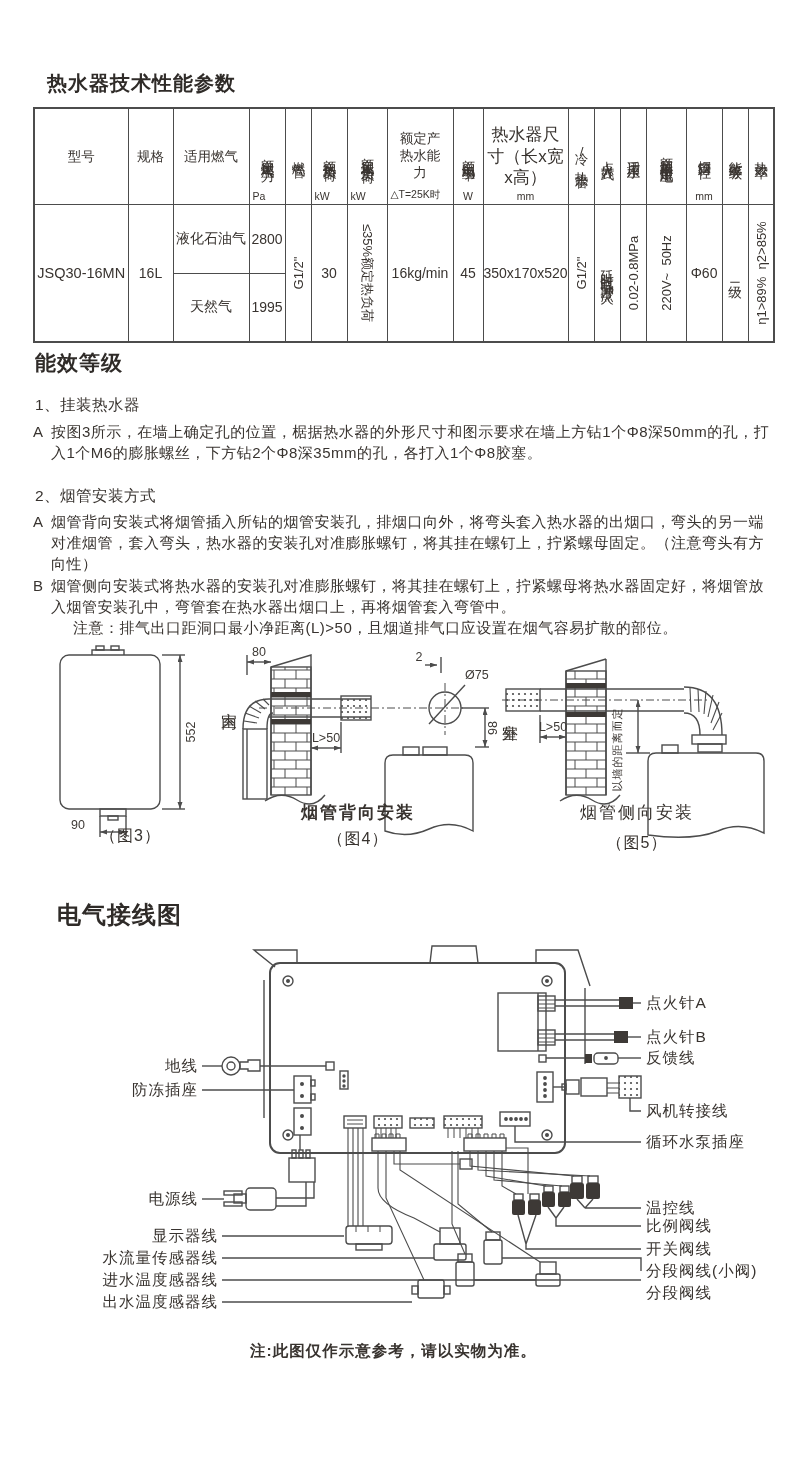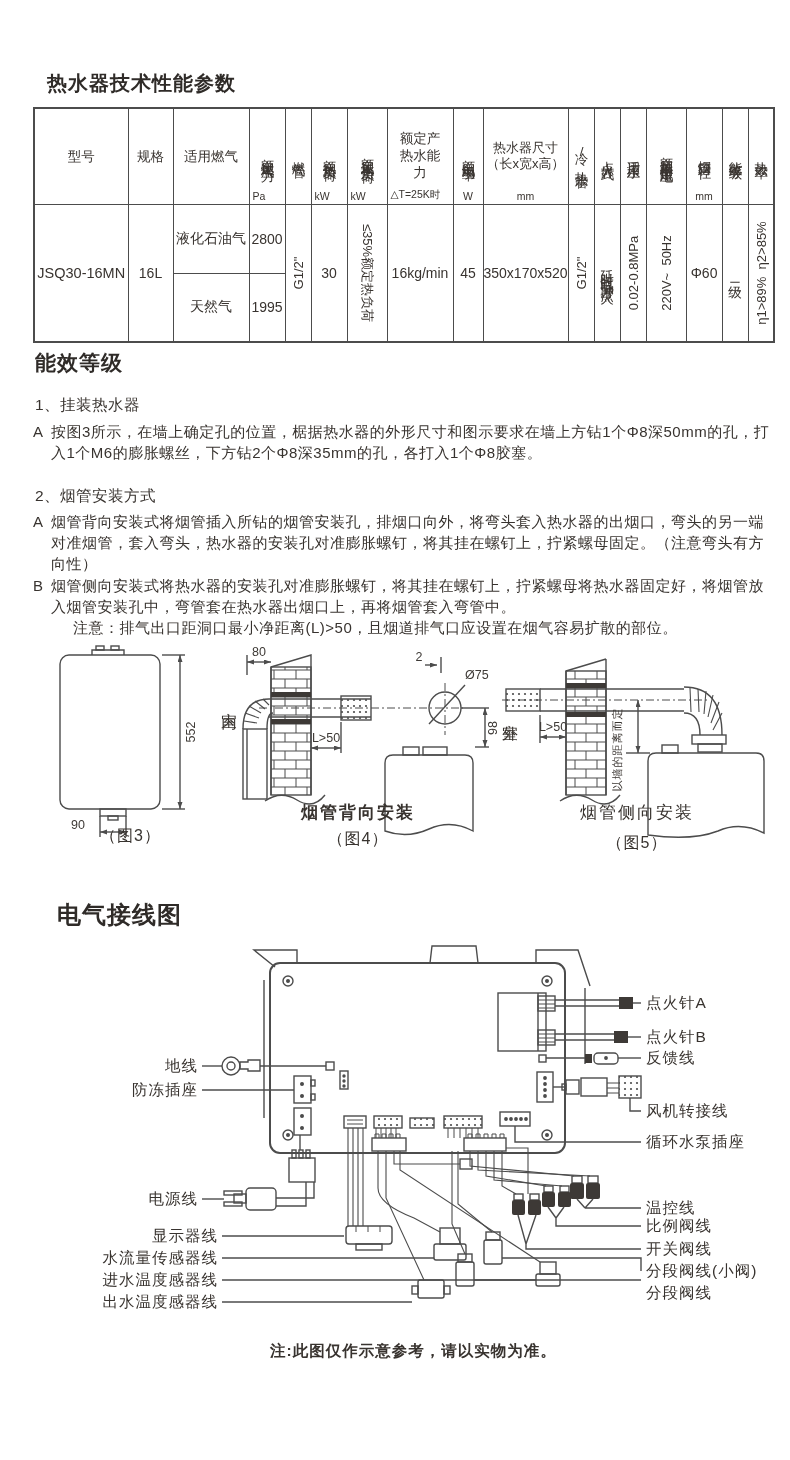--- a/index.html
+++ b/index.html
@@ -5,21 +5,21 @@
   html,body{margin:0;padding:0;background:#ffffff;}
   body{width:790px;height:1460px;position:relative;font-family:"Liberation Sans","DejaVu Sans",sans-serif;color:#38332f;}
   .abs{position:absolute;}
   .title{font-weight:bold;color:#2f2b28;letter-spacing:1px;}
   
   table.spec{border-collapse:collapse;table-layout:fixed;border:2px solid #4c4c4c;}
   table.spec th,table.spec td{border:1.4px solid #4c4c4c;padding:0;position:relative;text-align:center;vertical-align:middle;font-weight:normal;color:#38332f;}
   tr.hrow{height:96px;}
   tr.brow{height:69px;}
   .hz{font-size:13.5px;line-height:1.25;display:inline-block;padding:0 1px;}
-  .hz-sm{font-size:13px;}
+  .hz-sm{font-size:17px;}
   .vh{writing-mode:vertical-lr;text-orientation:upright;display:inline-block;font-size:13.5px;letter-spacing:2px;line-height:16px;}
   .vh4{height:66px;}
   .vh5{height:84px;}
   .unit{position:absolute;left:3px;bottom:2px;font-size:10.5px;letter-spacing:0;}
   .unit-c{left:50%;transform:translateX(-50%);}
   .cellv{font-size:14px;margin-left:36px;}
   .model{font-size:14.5px;}
   .rot,.rotcw{position:absolute;left:50%;top:50%;white-space:pre;font-size:13px;}
   .rot{transform:translate(-50%,-50%) rotate(-90deg);}
   .rotcw{transform:translate(-50%,-50%) rotate(90deg);}
@@ -495,13 +495,13 @@
     <text class="wl" x="558" y="340">分段阀线(小阀)</text>
   </g>
   <g>
     <rect x="370" y="318" width="14" height="8"></rect>
     <rect x="368" y="326" width="18" height="24" rx="2"></rect>
     <path d="M386,344H553"></path>
     <text class="wl" x="558" y="362">分段阀线</text>
   </g>
 </svg>
 
-<div class="abs wnote" style="left:250px;top:1341px;margin-left:20px;">注:此图仅作示意参考，请以实物为准。</div>
+<div class="abs wnote" style="left:250px;top:1341px;">注:此图仅作示意参考，请以实物为准。</div>
 
 </body></html>

